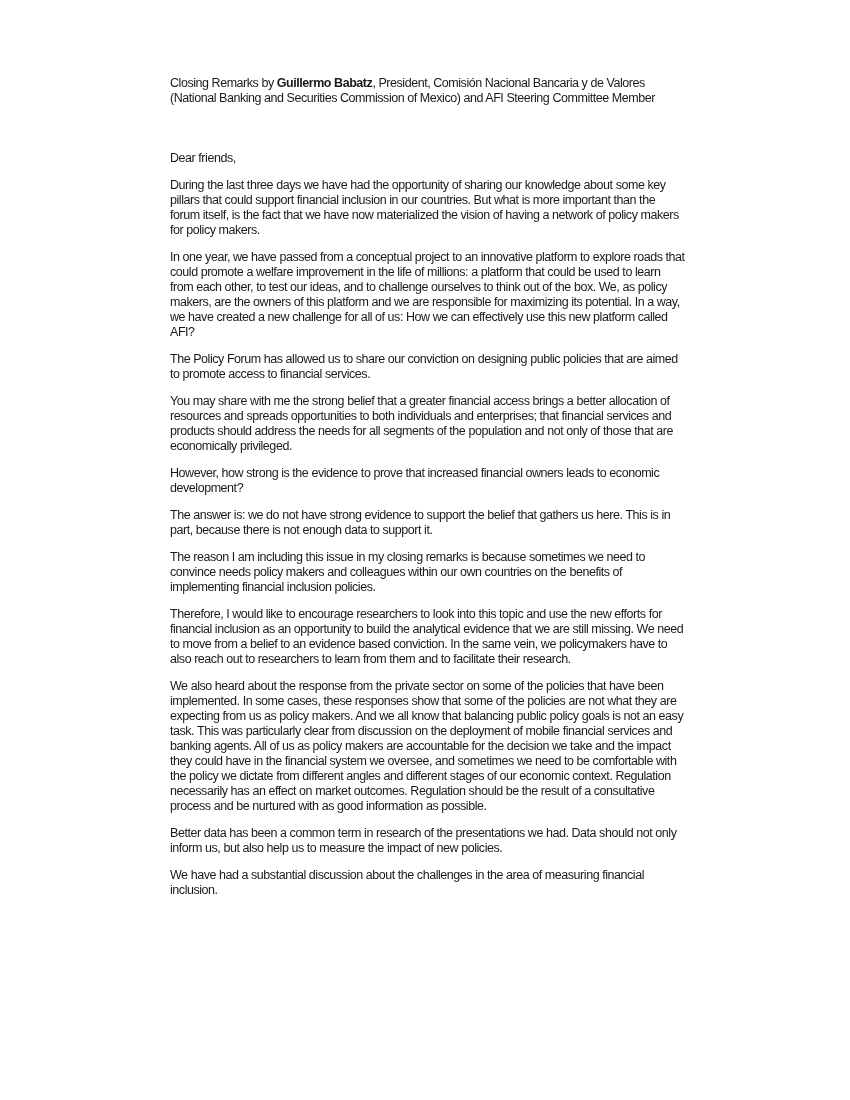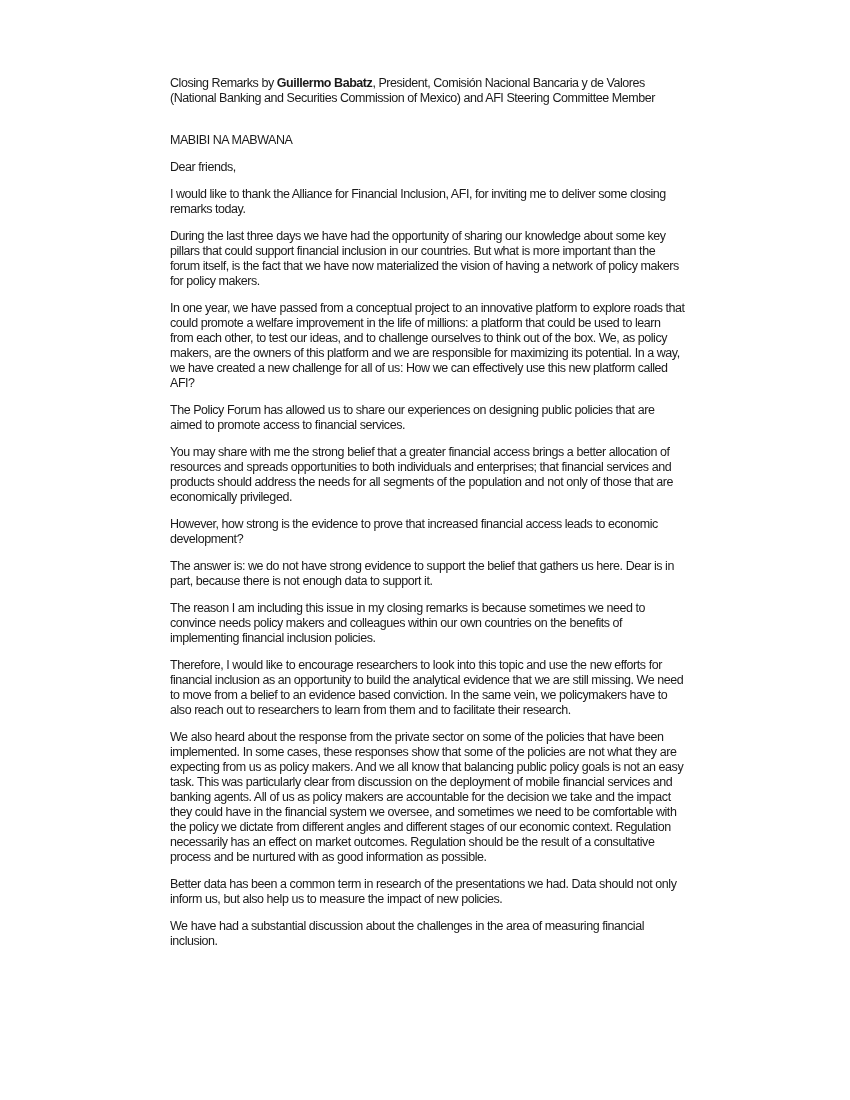--- a/index.html
+++ b/index.html
@@ -17,46 +17,44 @@
     position: absolute;
     left: 170px;
     top: 76px;
     width: 516px;
     color: #1a1a1a;
     font-size: 12.5px;
     line-height: 15px;
     letter-spacing: -0.45px;
   }
   .doc-heading {
-    margin: 0 0 27px 0;
+    margin: 0 0 45px 0;
   }
   .doc-heading .bold {
     font-weight: bold;
   }
   .para {
     margin: 0 0 12px 0;
   }
   .para:last-child {
     margin-bottom: 0;
   }
 </style>
 </head>
 <body>
 
 <div class="doc-content">
   <p class="doc-heading"><span>Closing Remarks by </span><span class="bold">Guillermo Babatz</span><span>, President, Comisión Nacional Bancaria y de Valores (National Banking and Securities Commission of Mexico) and AFI Steering Committee Member</span></p>
   <div>
-      <p class="para">MABIBI NA MABWANA</p>
       <p class="para">Dear friends,</p>
-      <p class="para">I would like to thank the Alliance for Financial Inclusion, AFI, for inviting me to deliver some closing remarks today.</p>
       <p class="para">During the last three days we have had the opportunity of sharing our knowledge about some key pillars that could support financial inclusion in our countries. But what is more important than the forum itself, is the fact that we have now materialized the vision of having a network of policy makers for policy makers.</p>
       <p class="para">In one year, we have passed from a conceptual project to an innovative platform to explore roads that could promote a welfare improvement in the life of millions: a platform that could be used to learn from each other, to test our ideas, and to challenge ourselves to think out of the box. We, as policy makers, are the owners of this platform and we are responsible for maximizing its potential. In a way, we have created a new challenge for all of us: How we can effectively use this new platform called AFI?</p>
-      <p class="para">The Policy Forum has allowed us to share our experiences on designing public policies that are aimed to promote access to financial services.</p>
+      <p class="para">The Policy Forum has allowed us to share our conviction on designing public policies that are aimed to promote access to financial services.</p>
       <p class="para">You may share with me the strong belief that a greater financial access brings a better allocation of resources and spreads opportunities to both individuals and enterprises; that financial services and products should address the needs for all segments of the population and not only of those that are economically privileged.</p>
-      <p class="para">However, how strong is the evidence to prove that increased financial access leads to economic development?</p>
-      <p class="para">The answer is: we do not have strong evidence to support the belief that gathers us here. Dear is in part, because there is not enough data to support it.</p>
+      <p class="para">However, how strong is the evidence to prove that increased financial owners leads to economic development?</p>
+      <p class="para">The answer is: we do not have strong evidence to support the belief that gathers us here. This is in part, because there is not enough data to support it.</p>
       <p class="para">The reason I am including this issue in my closing remarks is because sometimes we need to convince needs policy makers and colleagues within our own countries on the benefits of implementing financial inclusion policies.</p>
       <p class="para">Therefore, I would like to encourage researchers to look into this topic and use the new efforts for financial inclusion as an opportunity to build the analytical evidence that we are still missing. We need to move from a belief to an evidence based conviction. In the same vein, we policymakers have to also reach out to researchers to learn from them and to facilitate their research.</p>
       <p class="para">We also heard about the response from the private sector on some of the policies that have been implemented. In some cases, these responses show that some of the policies are not what they are expecting from us as policy makers. And we all know that balancing public policy goals is not an easy task. This was particularly clear from discussion on the deployment of mobile financial services and banking agents. All of us as policy makers are accountable for the decision we take and the impact they could have in the financial system we oversee, and sometimes we need to be comfortable with the policy we dictate from different angles and different stages of our economic context. Regulation necessarily has an effect on market outcomes. Regulation should be the result of a consultative process and be nurtured with as good information as possible.</p>
       <p class="para">Better data has been a common term in research of the presentations we had. Data should not only inform us, but also help us to measure the impact of new policies.</p>
       <p class="para">We have had a substantial discussion about the challenges in the area of measuring financial inclusion.</p>
     </div>
 </div>
 
 </body></html>

